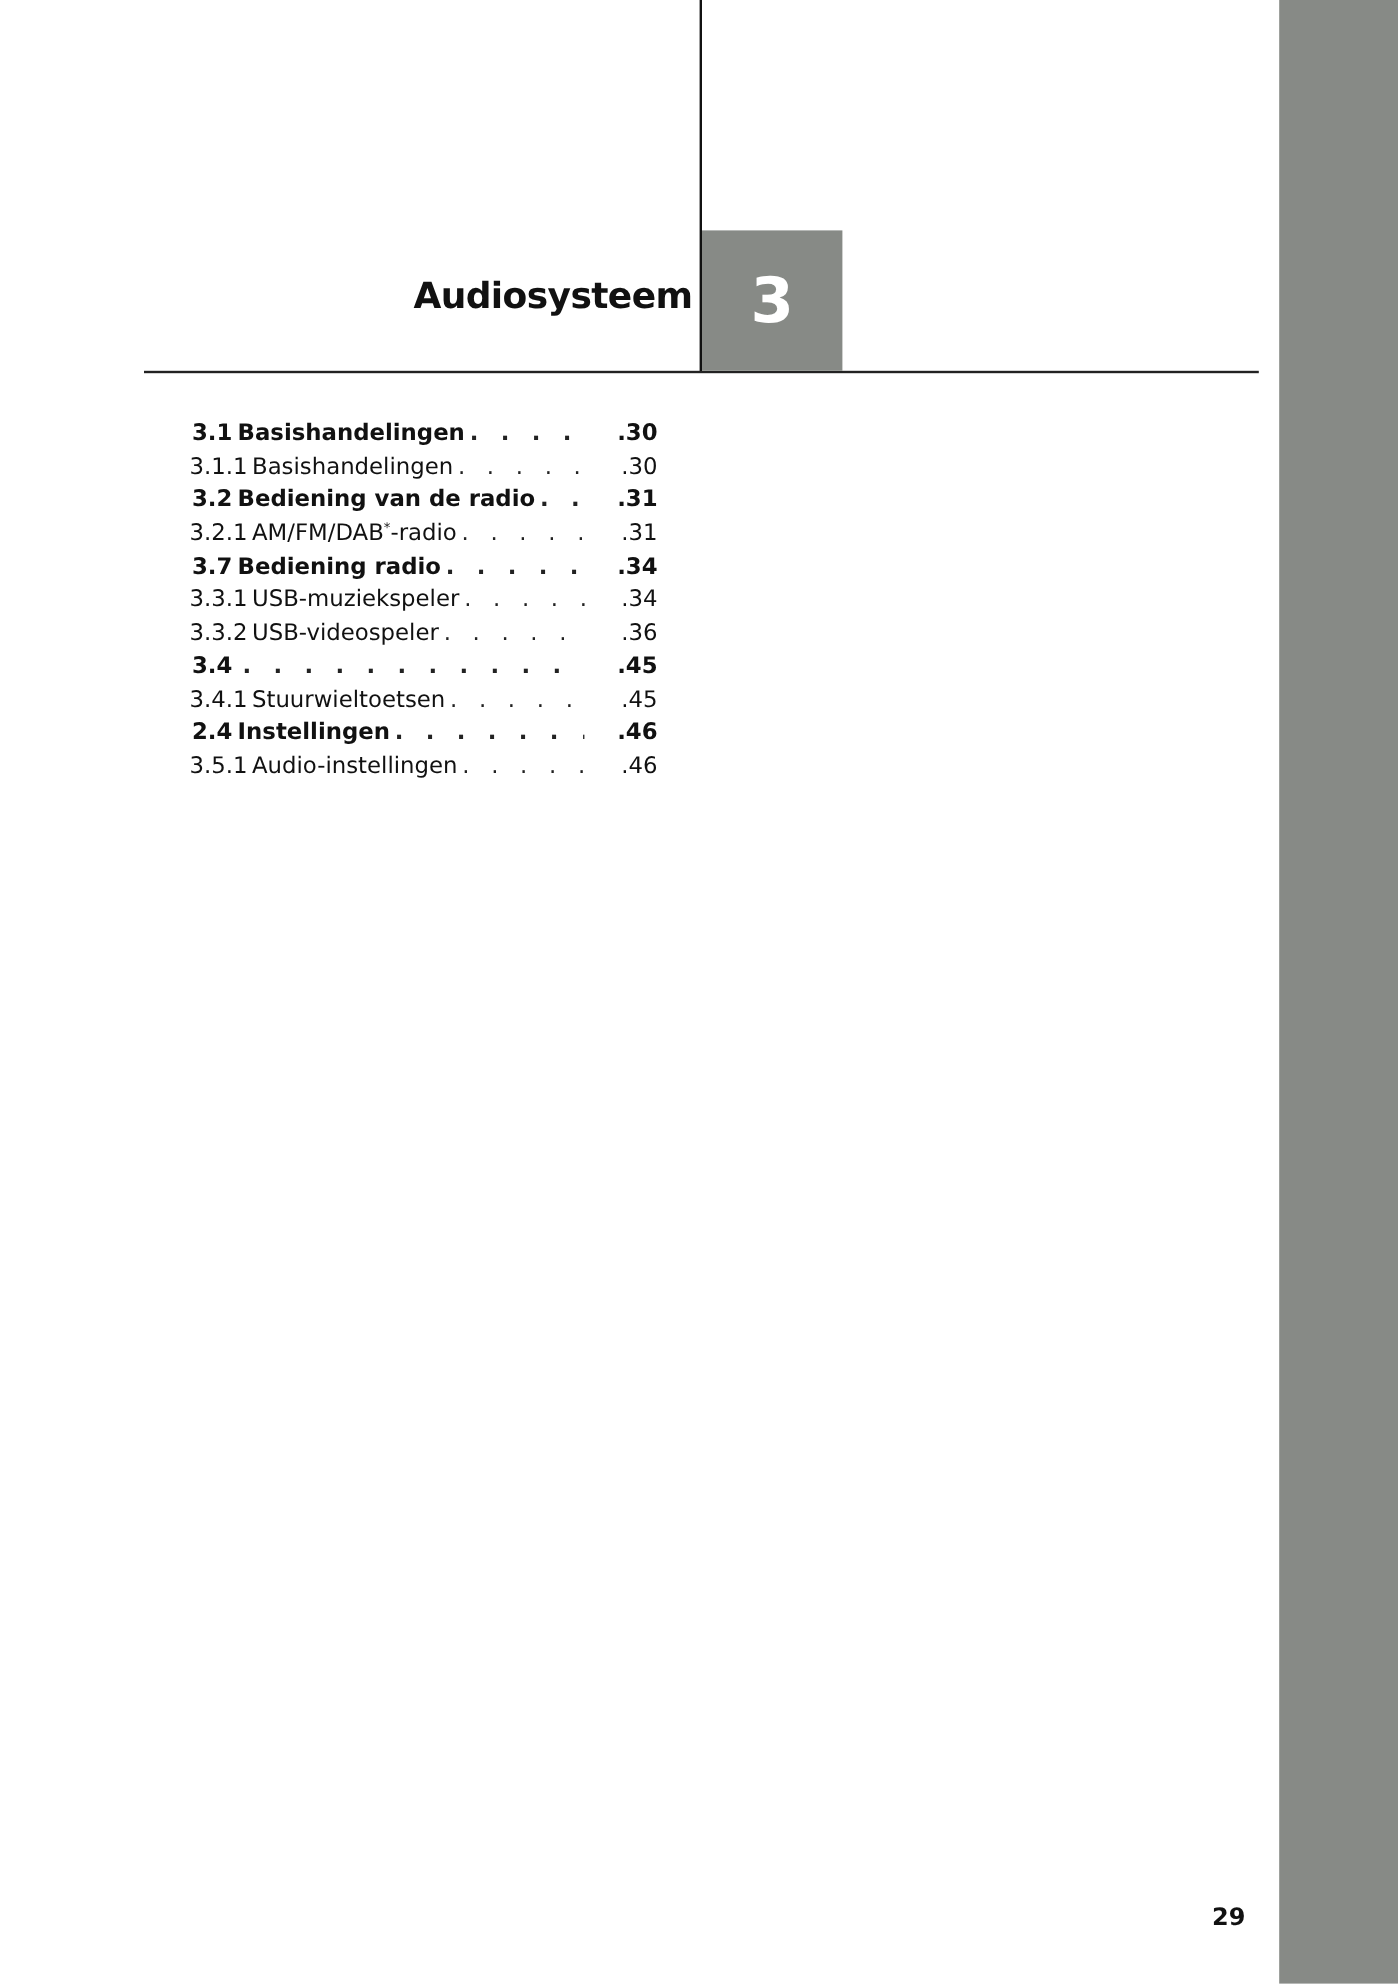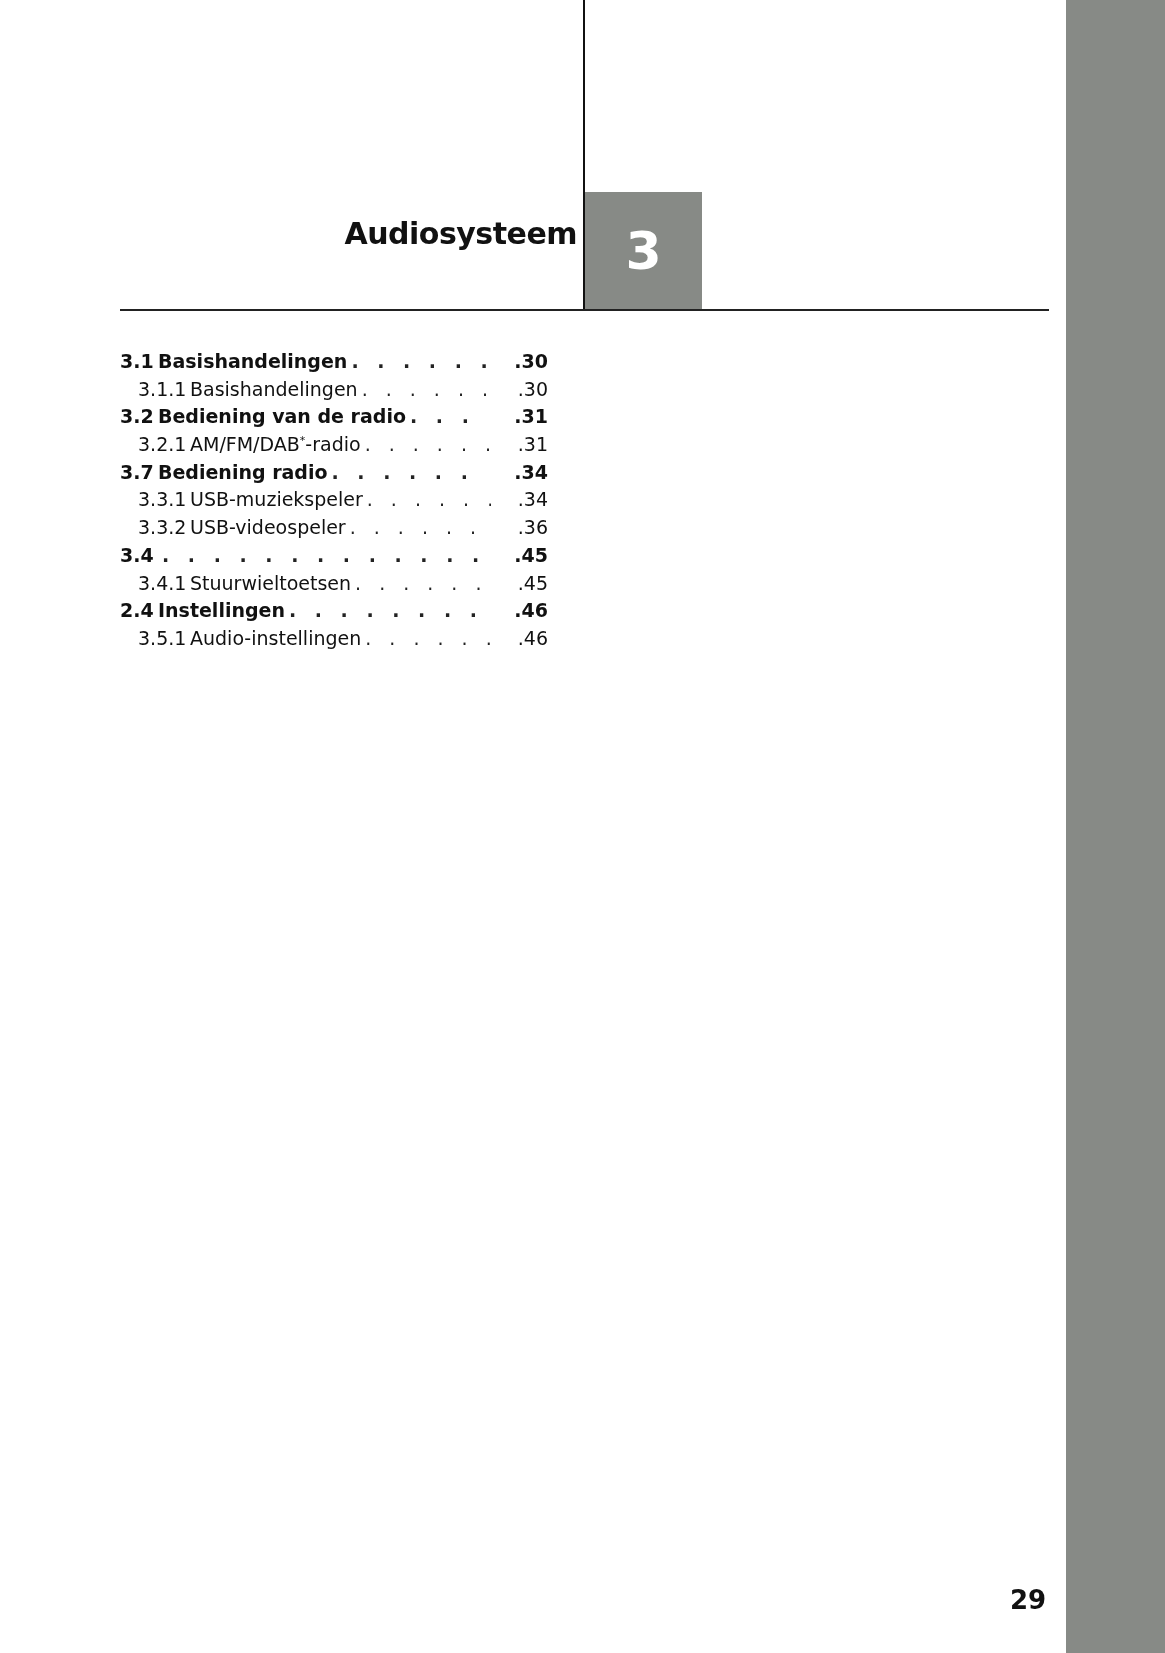--- a/index.html
+++ b/index.html
@@ -8,34 +8,34 @@
       background: #ffffff; font-family: "DejaVu Sans", sans-serif; color: #111;
     }
     .side-tab { position: absolute; left: 1066px; top: 0; width: 99px; height: 1653px; background: #878a86; }
     .vline { position: absolute; left: 583px; top: 0; width: 2px; height: 310px; background: #111; }
     .hline { position: absolute; left: 120px; top: 309px; width: 929px; height: 2px; background: #222; }
     .chapter-box {
       position: absolute; left: 585px; top: 192px; width: 117px; height: 117px; background: #878a86;
       color: #fff; font-weight: bold; font-size: 52px; display: flex; align-items: center; justify-content: center;
     }
     .chapter-title {
-      position: absolute; right: 588px; top: 216px; font-weight: bold; font-size: 30px; white-space: nowrap;
+      position: absolute; right: 588px; top: 230px; font-weight: bold; font-size: 30px; white-space: nowrap;
       font-family: "DejaVu Sans", sans-serif; letter-spacing: -0.5px;
     }
     .toc { position: absolute; left: 120px; top: 350px; width: 428px; }
     .toc-row { display: flex; align-items: baseline; height: 27.7px; font-size: 19px; white-space: nowrap; overflow: hidden; }
     .toc-row.main { font-weight: bold; }
     .num { display: inline-block; }
-    .main .num { width: 38px; }
-    .sub .num { width: 52px; margin-left: 18px; }
+    .main .num { width: 38px; margin-left: 40px; }
+    .sub .num { width: 52px; margin-left: 38px; }
     .dots { flex: 1; overflow: hidden; letter-spacing: 6px; color: #222; padding-left: 4px; }
     .dots::before { content: ". . . . . . . . . . . . . . . . . . . . . . . . . . . . . . . . . . . . . . ."; }
     .page { text-align: right; margin-left: 27px; }
     sup { font-size: 11px; }
-    .page-number { position: absolute; left: 1010px; top: 1585px; font-weight: bold; font-size: 26px; }
+    .page-number { position: absolute; left: 1010px; top: 1585px; font-weight: bold; font-size: 20px; }
   </style>
 </head>
 <body>
 
 <div class="side-tab"></div>
 <div class="vline"></div>
 <div class="hline"></div>
 
 <div class="chapter-title">Audiosysteem</div>
 <div class="chapter-box">

